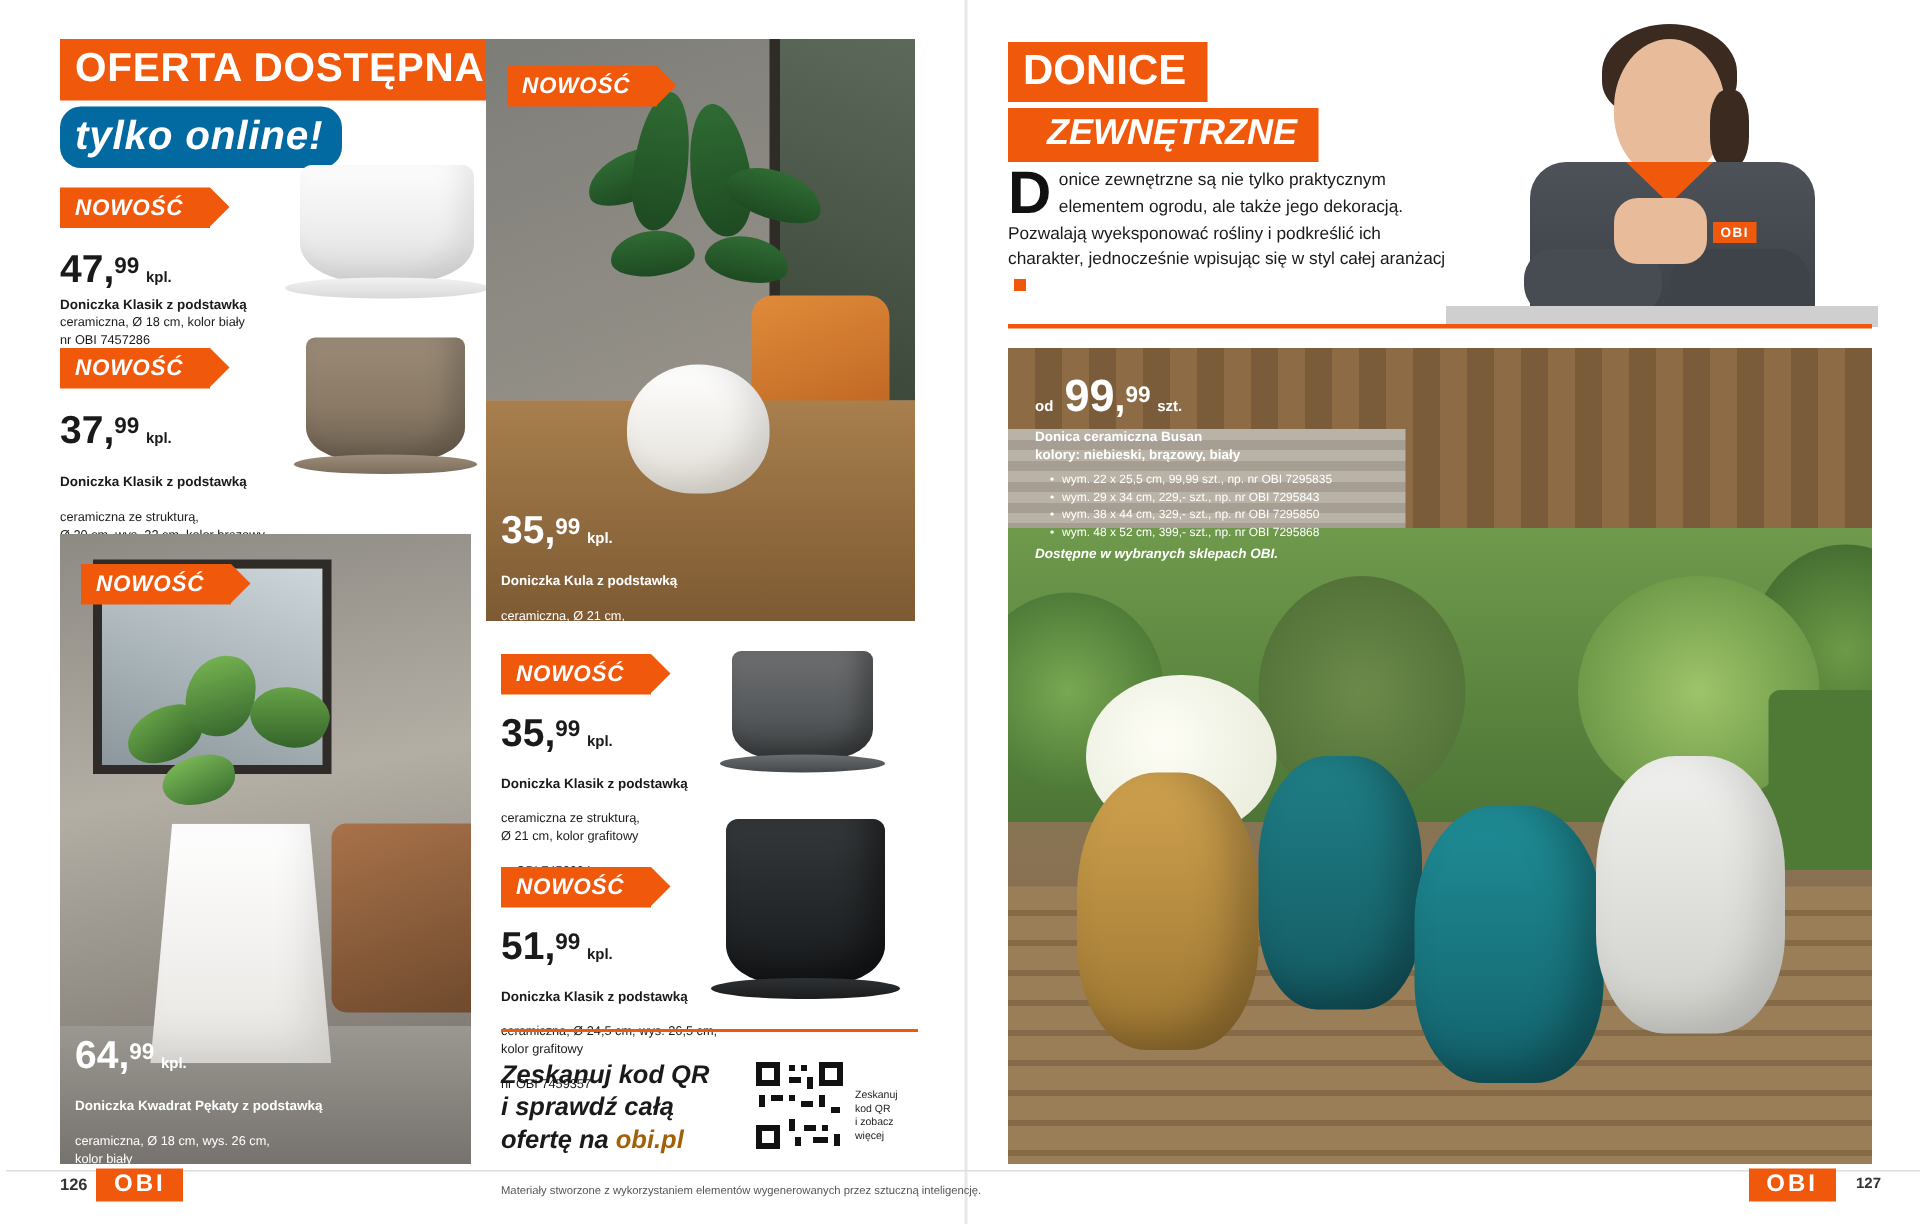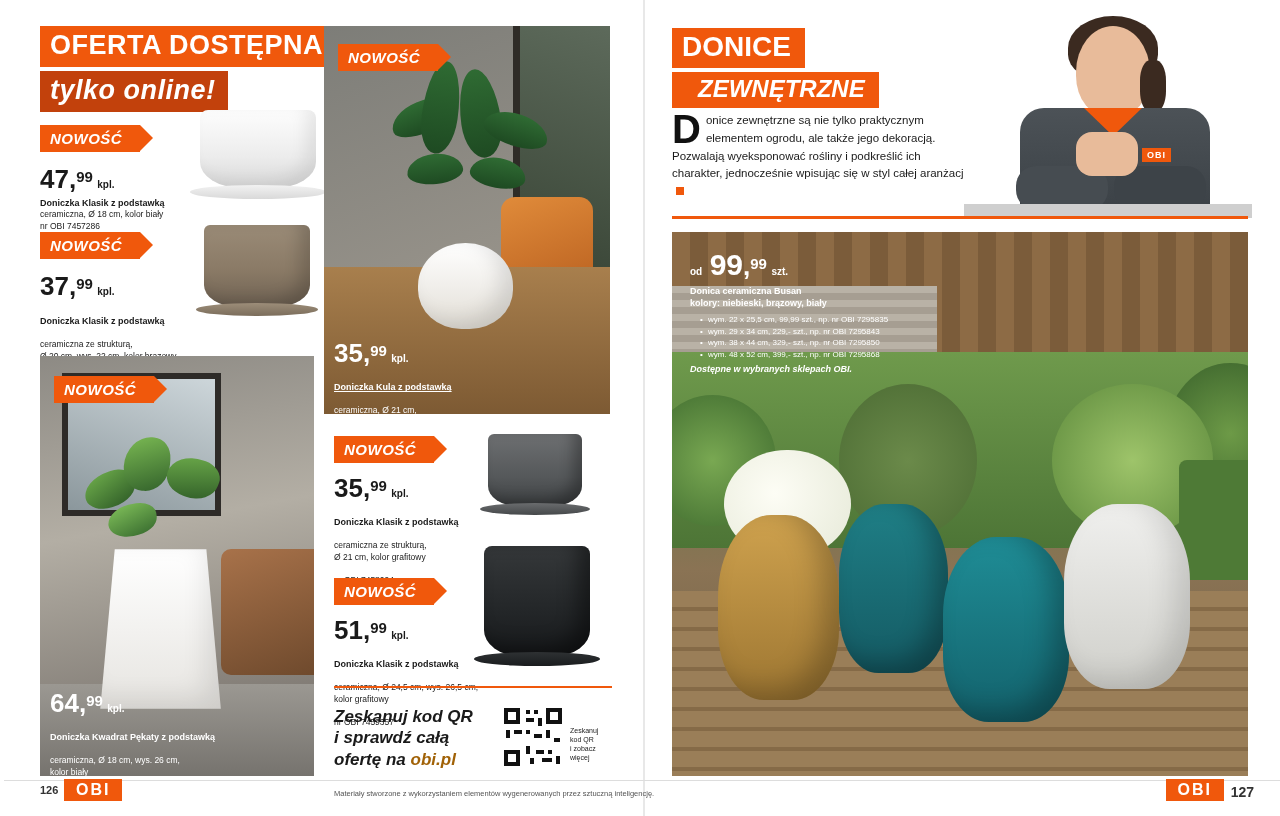--- a/index.html
+++ b/index.html
@@ -35,22 +35,22 @@
   .desc { font-size:8.5px; line-height:1.35; }
   .desc b { font-size:9px; }
 
   
   .hdr-left { position:absolute; left:36px; top:26px; }
   .hdr-left .l1 {
     background:#f0580c; color:#fff; font-weight:bold; font-size:27px;
     padding:4px 12px 6px 10px; display:inline-block; letter-spacing:0.5px;
   }
   .hdr-left .l2 {
-    background:#c2410c; color:#fff; font-weight:bold; font-style:italic; font-size:27px;
-    padding:4px 12px 6px 10px; display:inline-block; margin-top:4px; letter-spacing:0.5px;
+    background:#0369a1; color:#fff; font-weight:bold; font-style:italic; font-size:27px;
+    padding:4px 12px 6px 10px; display:inline-block; margin-top:4px; letter-spacing:0.5px;border-radius:14px;
   }
 
   .prod-a { position:absolute; left:36px; top:125px; width:180px; }
   .prod-b { position:absolute; left:36px; top:232px; width:180px; }
 
   .pot-white-a {
     position:absolute; left:196px; top:110px; width:116px; height:78px;
     background:linear-gradient(180deg,#fdfdfd 0%,#ececec 60%,#d8d8d8 100%);
     border-radius:8px 8px 42px 42px / 8px 8px 26px 26px;
     box-shadow:inset -10px -6px 16px rgba(0,0,0,.08);
@@ -88,21 +88,21 @@
     background:linear-gradient(180deg,#fff,#e2ded6); border-radius:50% 50% 46% 46%;
     box-shadow:inset -12px -8px 20px rgba(0,0,0,.12);
   }
   .photo-top .leaves { position:absolute; left:22%; top:8%; width:58%; height:52%; }
   .photo-top .leaf {
     position:absolute; background:linear-gradient(180deg,#2f6b33,#1e4a22);
     border-radius:50% 50% 50% 50%/60% 60% 40% 40%;
   }
 
   .price-box-top { position:absolute; left:330px; top:340px; width:140px; color:#fff; }
-  .price-box-top .desc { color:#fff;text-decoration:underline; }
+  .price-box-top .desc { color:#fff; }
 
   .photo-left-big {
     left:36px; top:356px; width:274px; height:420px;
     background:linear-gradient(170deg,#8d8a84 0%,#b3aea4 40%,#6b6560 100%);
   }
   .photo-left-big .win { position:absolute; left:8%; top:4%; width:58%; height:34%; background:linear-gradient(200deg,#cdd6da,#8b979c); border:6px solid #2e2b28; }
   .photo-left-big .sofa { position:absolute; right:0; top:46%; width:34%; height:30%; background:linear-gradient(160deg,#a8724a,#6f4a2d); border-radius:10px 0 0 10px; }
   .photo-left-big .counter { position:absolute; left:0; bottom:0; width:100%; height:22%; background:linear-gradient(180deg,#9b9892,#76736e); }
   .photo-left-big .bigpot {
     position:absolute; left:22%; top:46%; width:44%; height:38%;
@@ -201,21 +201,21 @@
   .offerbox ul { margin:4px 0 0 0; padding-left:10px; list-style:none; }
   .offerbox li { font-size:8px; line-height:1.45; position:relative; padding-left:8px; }
   .offerbox li:before { content:"•"; position:absolute; left:0; }
 
   
   .footer-rule { position:absolute; left:0; top:780px; width:1280px; height:1px; background:#ddd; }
   .pg-left { position:absolute; left:36px; top:784px; font-size:11px; font-weight:bold; color:#333; }
   .obi-left { position:absolute; left:60px; top:779px; background:#f0580c; color:#fff; font-weight:bold; font-size:16px; padding:2px 12px; letter-spacing:2px; }
   .legal { position:absolute; left:330px; top:789px; font-size:7.5px; color:#555; }
   .obi-right { position:absolute; right:60px; top:779px; background:#f0580c; color:#fff; font-weight:bold; font-size:16px; padding:2px 12px; letter-spacing:2px; }
-  .pg-right { position:absolute; right:30px; top:784px; font-size:14px; font-weight:bold; color:#333; }
+  .pg-right { position:absolute; right:30px; top:784px; font-size:10px; font-weight:bold; color:#333; }
 </style>
 </head>
 <body>
 
 <div class="page">
 
   <div class="hdr-left">
     <div class="l1">OFERTA DOSTĘPNA</div><br>
     <div class="l2">tylko online!</div>
   </div>

